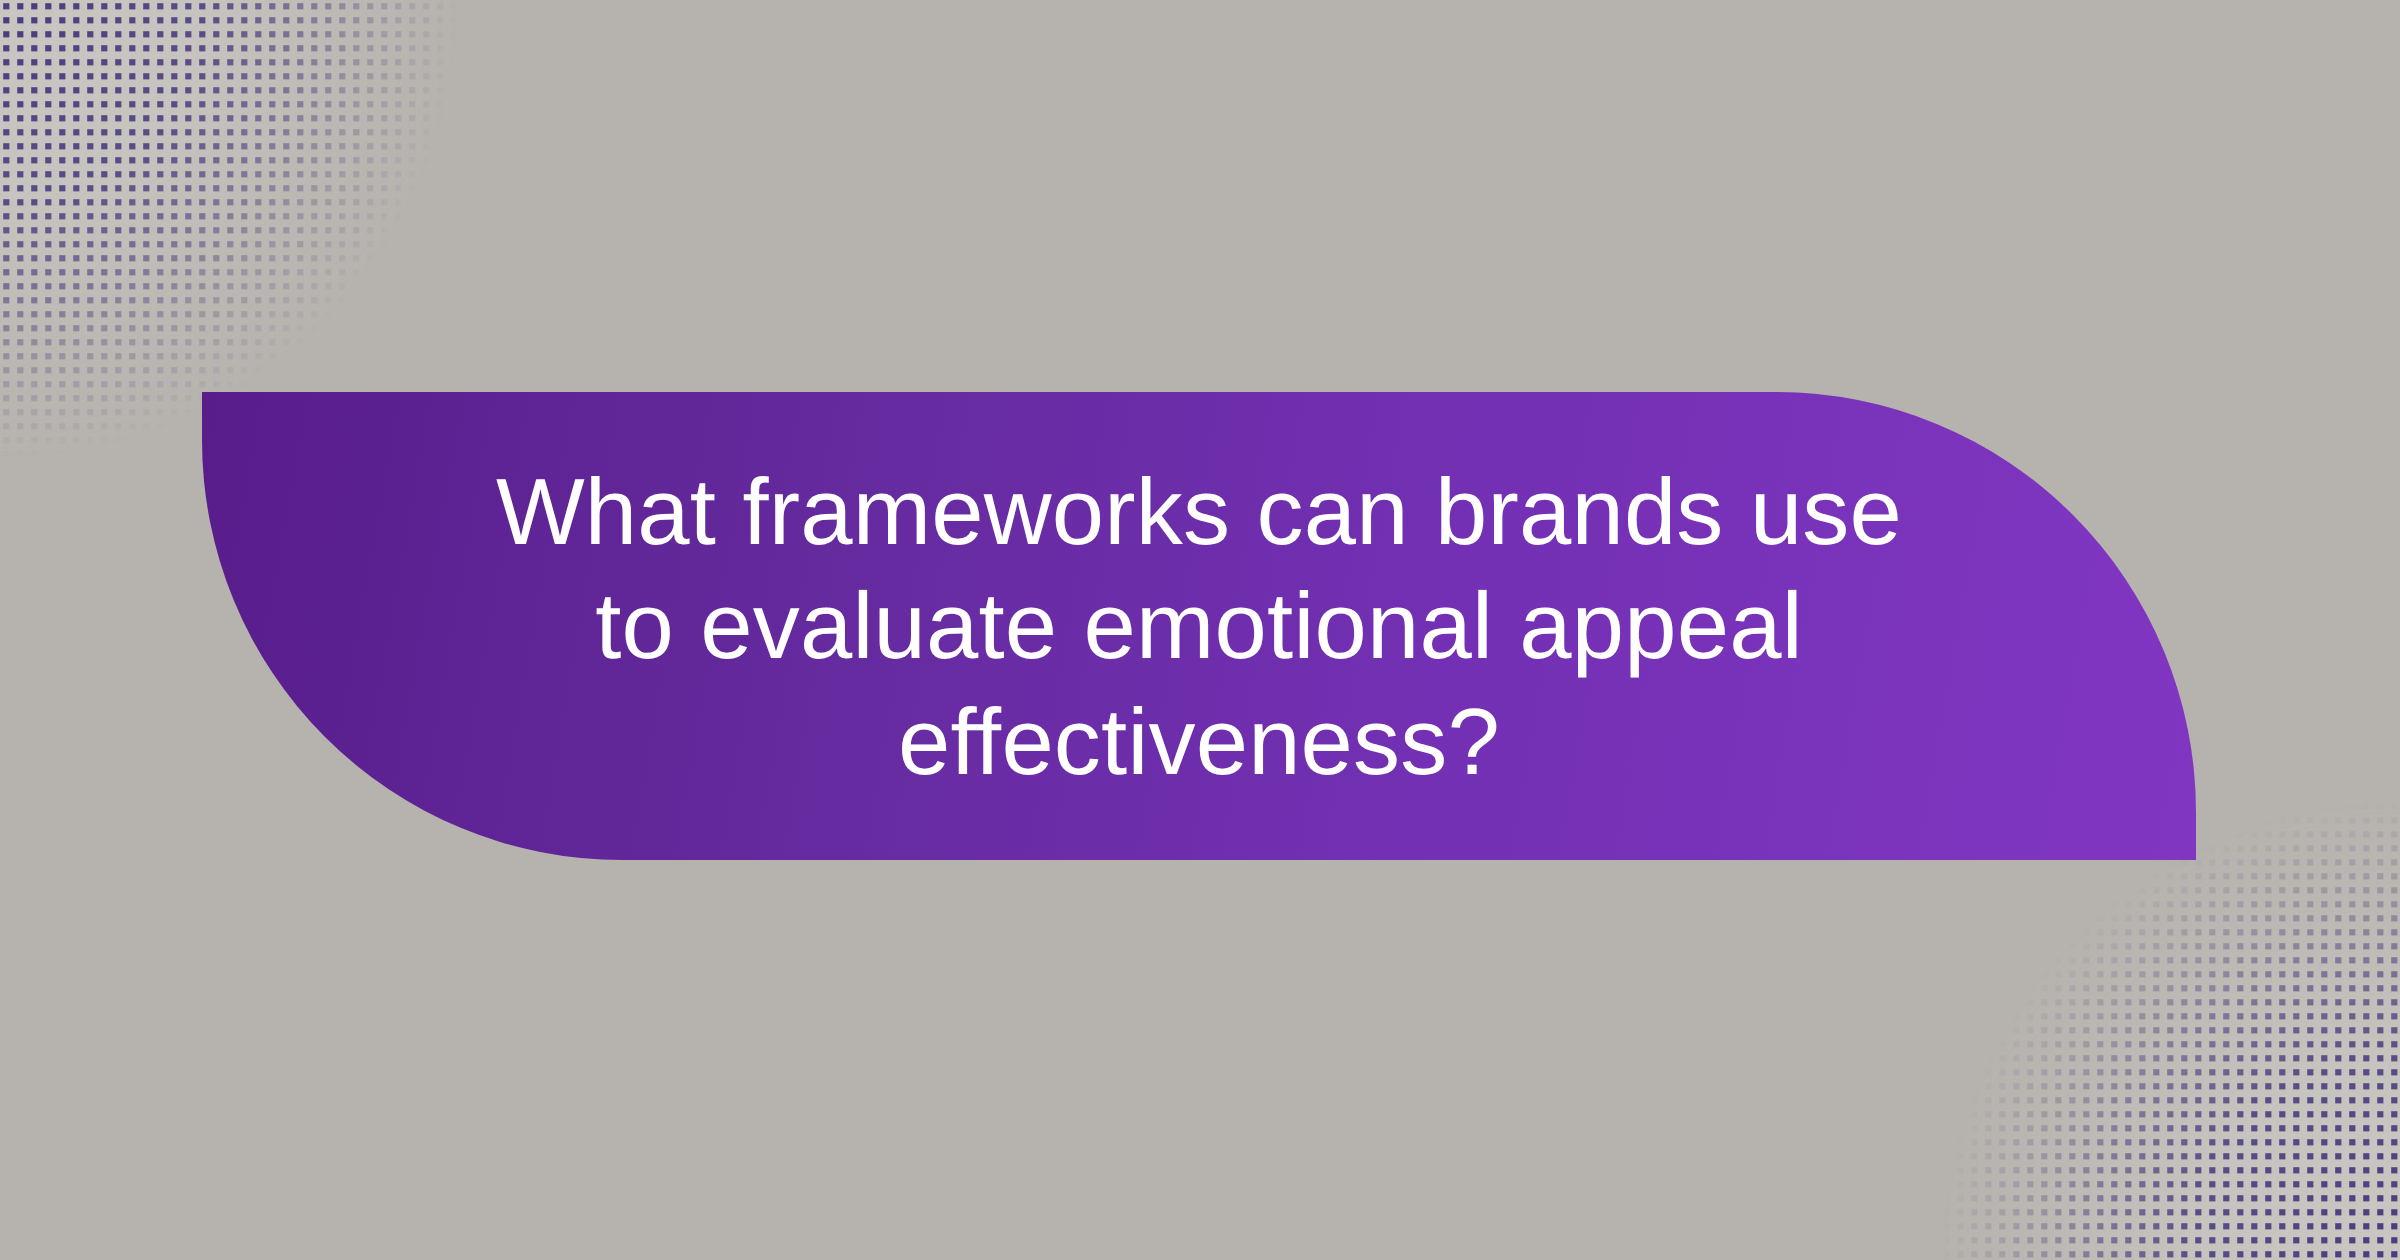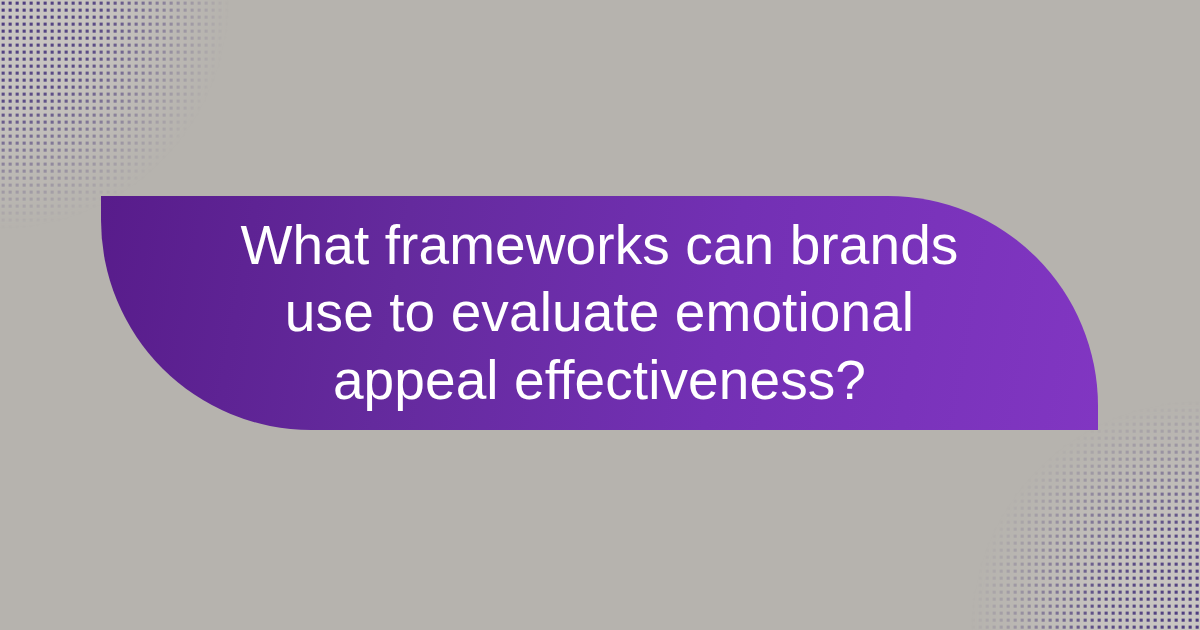--- a/index.html
+++ b/index.html
@@ -61,21 +61,21 @@
     display: flex;
     align-items: center;
     justify-content: center;
     box-sizing: border-box;
     padding: 0 120px;
   }
 
   #banner-title {
     color: #ffffff;
     font-family: "Liberation Sans", sans-serif;
-    font-size: 55px;
+    font-size: 47px;
     font-weight: 400;
     line-height: 1.22;
     text-align: center;
     letter-spacing: 0.1px;
     margin: 0;
     max-width: 740px;
   }
 </style>
 </head>
 <body>

